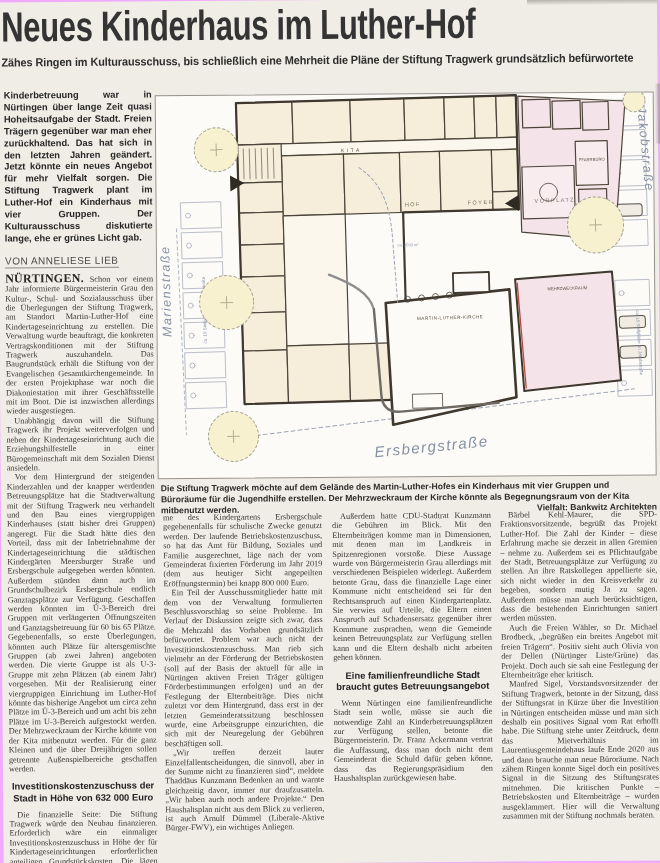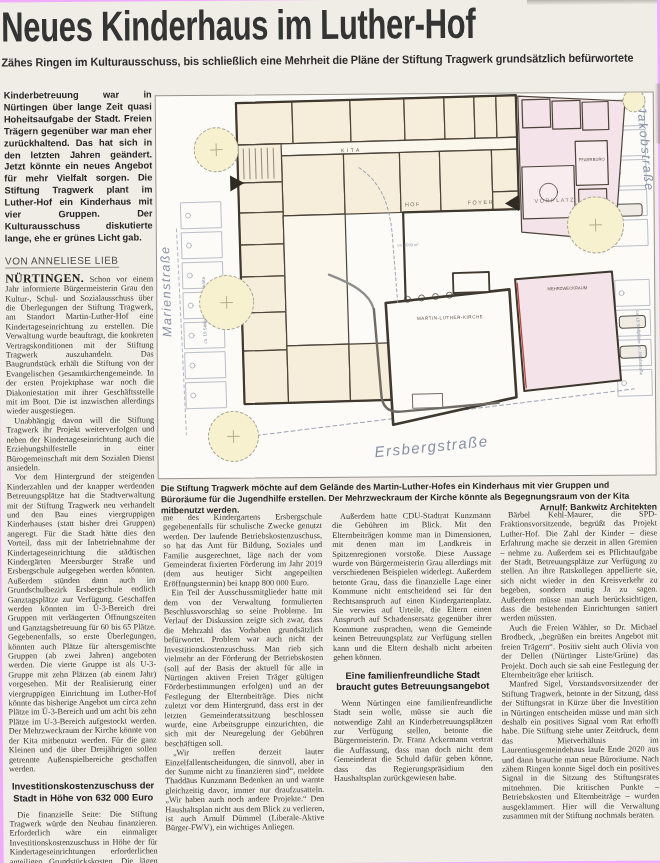--- a/index.html
+++ b/index.html
@@ -209,21 +209,21 @@
         </g>
       </g>
 
       <text class="street-label" font-size="15" font-style="italic" text-anchor="middle" transform="translate(270,358) rotate(-4)">Ersbergstraße</text>
     </g>
    </svg>
   </figure>
 
   <div class="caption">
     <span>Die Stiftung Tragwerk möchte auf dem Gelände des Martin-Luther-Hofes ein Kinderhaus mit vier Gruppen und Büroräume für die Jugendhilfe erstellen. Der Mehrzweckraum der Kirche könnte als Begegnungsraum von der Kita mitbenutzt werden.</span>
-    <span class="credit">Arnulf: Bankwitz Architekten</span>
+    <span class="credit">Vielfalt: Bankwitz Architekten</span>
   </div>
 
   <div class="col col2">
     <p class="body">me des Kindergartens Ersbergschule gegebenenfalls für schulische Zwecke genutzt werden. Der laufende Betriebskostenzuschuss, so hat das Amt für Bildung, Soziales und Familie ausgerechnet, läge nach der vom Gemeinderat fixierten Förderung im Jahr 2019 (dem aus heutiger Sicht angepeilten Eröffnungstermin) bei knapp 800 000 Euro.</p>
     <p class="body indent">Ein Teil der Ausschussmitglieder hatte mit dem von der Verwaltung formulierten Beschlussvorschlag so seine Probleme. Im Verlauf der Diskussion zeigte sich zwar, dass die Mehrzahl das Vorhaben grundsätzlich befürwortet. Problem war auch nicht der Investitionskostenzuschuss. Man rieb sich vielmehr an der Förderung der Betriebskosten (soll auf der Basis der aktuell für alle in Nürtingen aktiven Freien Träger gültigen Förderbestimmungen erfolgen) und an der Festlegung der Elternbeiträge. Dies nicht zuletzt vor dem Hintergrund, dass erst in der letzten Gemeinderatssitzung beschlossen wurde, eine Arbeitsgruppe einzurichten, die sich mit der Neuregelung der Gebühren beschäftigen soll.</p>
     <p class="body indent">„Wir treffen derzeit lauter Einzelfallentscheidungen, die sinnvoll, aber in der Summe nicht zu finanzieren sind“, meldete Thaddäus Kunzmann Bedenken an und warnte gleichzeitig davor, immer nur draufzusatteln. „Wir haben auch noch andere Projekte.“ Den Haushaltsplan nicht aus dem Blick zu verlieren, ist auch Arnulf Dümmel (Liberale-Aktive Bürger-FWV), ein wichtiges Anliegen.</p>
   </div>
 
   <div class="col col3">
     <p class="body indent">Außerdem hatte CDU-Stadtrat Kunzmann die Gebühren im Blick. Mit den Elternbeiträgen komme man in Dimensionen, mit denen man im Landkreis in Spitzenregionen vorstoße. Diese Aussage wurde von Bürgermeisterin Grau allerdings mit verschiedenen Beispielen widerlegt. Außerdem betonte Grau, dass die finanzielle Lage einer Kommune nicht entscheidend sei für den Rechtsanspruch auf einen Kindergartenplatz. Sie verwies auf Urteile, die Eltern einen Anspruch auf Schadensersatz gegenüber ihrer Kommune zusprachen, wenn die Gemeinde keinen Betreuungsplatz zur Verfügung stellen kann und die Eltern deshalb nicht arbeiten gehen können.</p>

